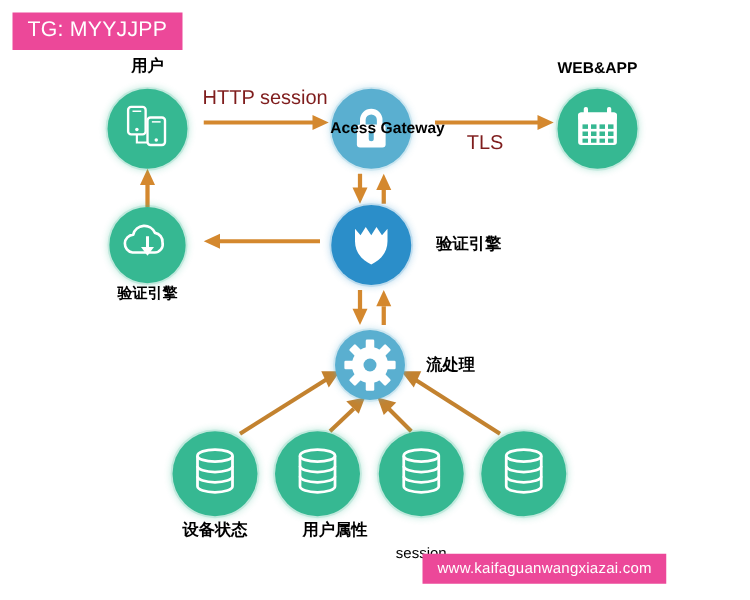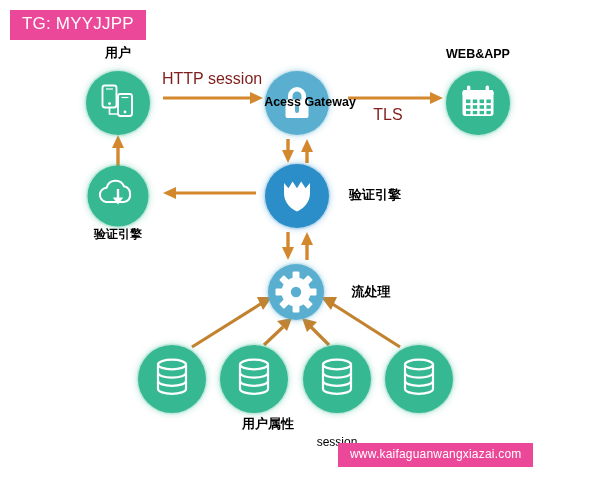--- a/index.html
+++ b/index.html
@@ -253,22 +253,23 @@
   <div class="nlabel cn" style="left:88px;top:46px;width:60px;">用户</div>
 
   <div class="nlabel en" style="left:260px;top:47px;width:100px;margin-top:48px;">Acess Gateway</div>
 
   <div class="nlabel en" style="left:440px;top:47px;width:76px;">WEB&amp;APP</div>
 
   <div class="nlabel sm" style="left:78px;top:228px;width:80px;">验证引擎</div>
 
   <div class="nlabel cn" style="left:341px;top:188px;width:60px;text-align:right;">验证引擎</div>
 
-  <div class="nlabel cn" style="left:341px;top:285px;width:60px;text-align:center;">流处理</div>
-
+  <div class="nlabel cn" style="left:341px;top:285px;width:60px;text-align:left;">流处理</div>
+
+  <div class="nlabel cn" style="left:132px;top:417px;width:80px;">设备状态</div>
 
   <div class="nlabel cn" style="left:214px;top:417px;width:80px;text-align:right;">用户属性</div>
 
   <div class="nlabel sm" style="left:302px;top:436px;width:70px;font-weight:normal;">session</div>
 
 
   <div class="arrlabel" style="left:162px;top:70px;width:92px;">HTTP session</div>
 
   <div class="arrlabel" style="left:363px;top:72px;width:50px;margin-top:34px;">TLS</div>
 

